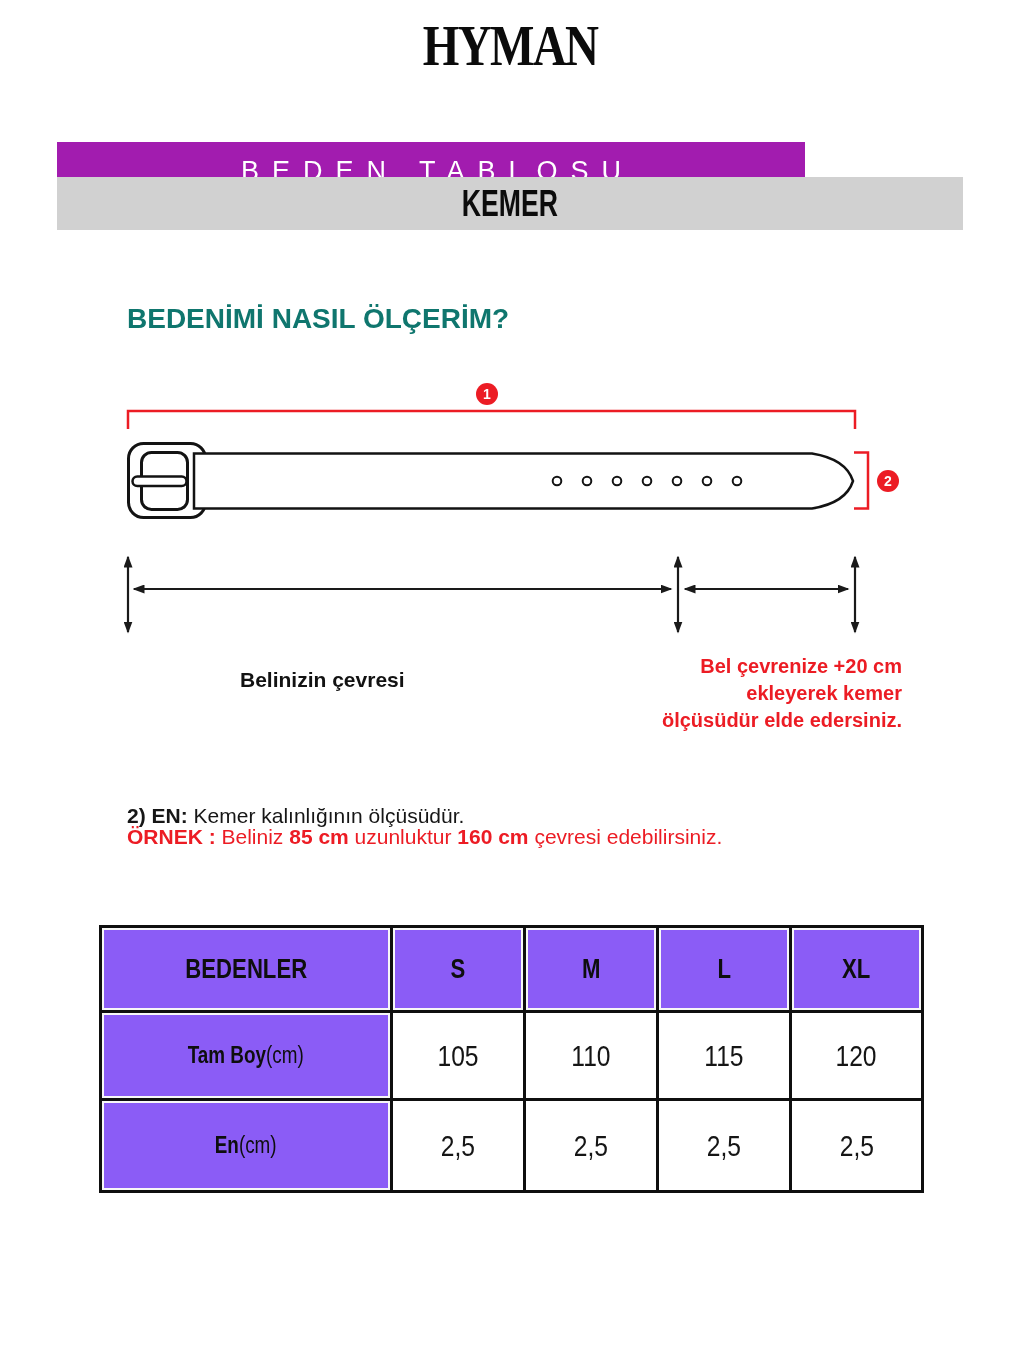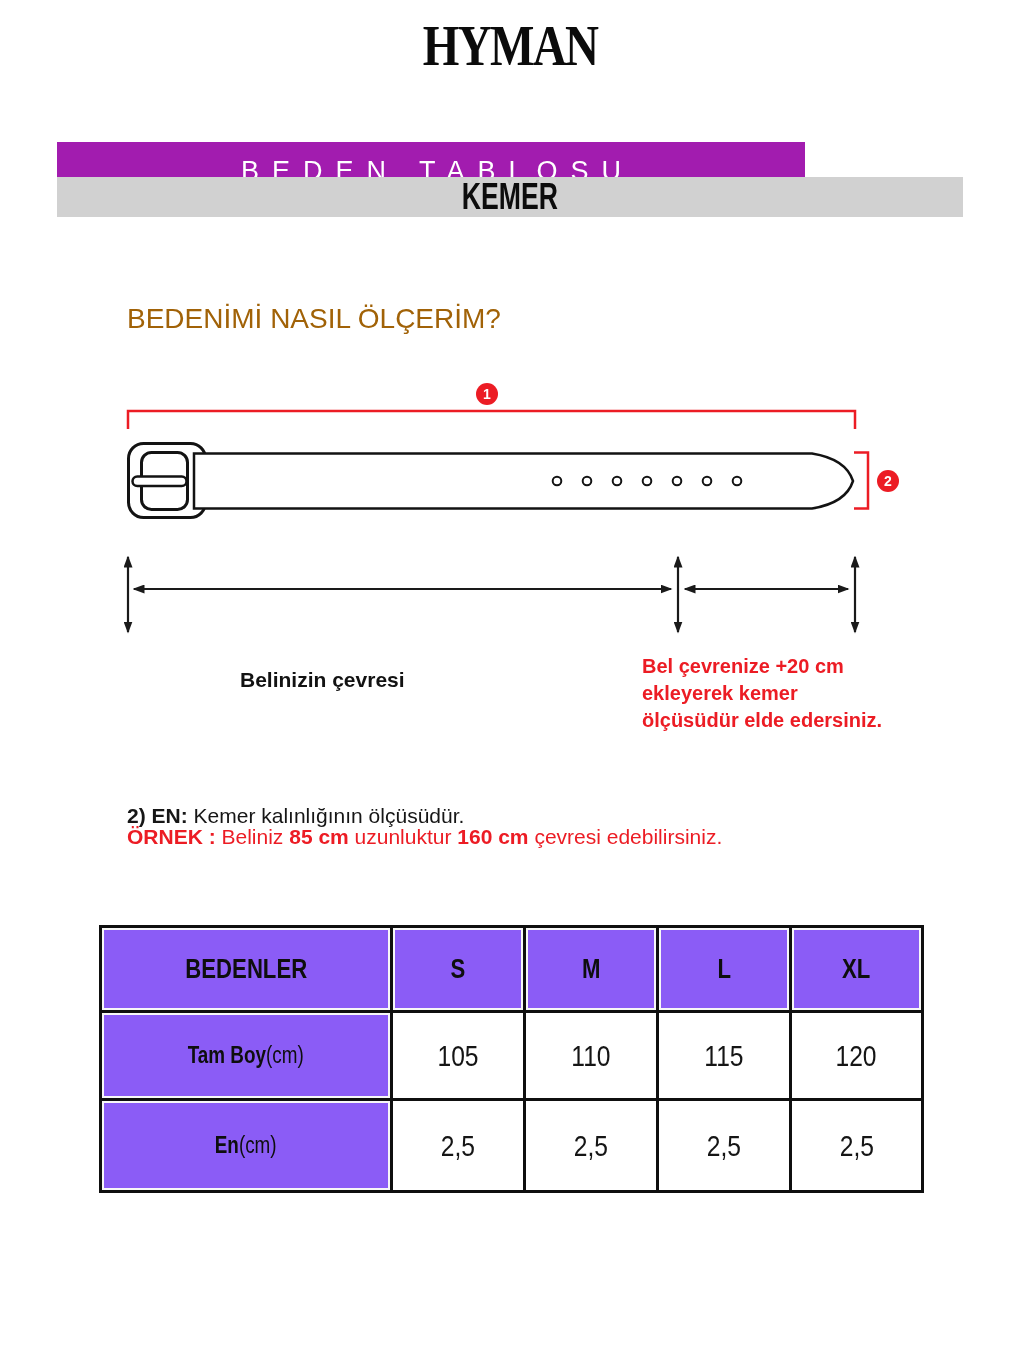--- a/index.html
+++ b/index.html
@@ -20,49 +20,49 @@
   
   .bar-black {
     left:57px; top:100px; width:748px; height:59px; background:#a21caf;
     display:flex; align-items:center; justify-content:center;margin-top:42px;
   }
   .bar-black span {
     color:#ffffff; font-size:27px; font-weight:400;
     letter-spacing:13px; padding-left:13px; white-space:nowrap;
   }
   .bar-gray {
-    left:57px; top:177px; width:906px; height:40px; background:#d1d1d1;
+    left:57px; top:177px; width:906px; height:53px; background:#d1d1d1;
     display:flex; align-items:center; justify-content:center;
   }
   .bar-gray span {
     color:#0c0c0c; font-size:37px; font-weight:bold;
     transform:scaleX(0.72); transform-origin:center; white-space:nowrap;
   }
 
   .heading {
-    left:127px; top:303px; font-size:28px; font-weight:normal; color:#a16207;
+    left:127px; top:303px; font-size:28px; font-weight:bold; color:#0f766e;
     white-space:nowrap;
   }
 
   .diagram-svg { left:0; top:0; width:1020px; height:1360px; }
 
   .num-badge {
     width:22px; height:22px; border-radius:50%; background:#ec1c24;
     color:#fff; font-size:14px; font-weight:bold; text-align:center;
     line-height:22px;
   }
   .badge1 { left:476px; top:383px; }
   .badge2 { left:877px; top:470px; }
 
   .waist-label {
     left:240px; top:668px; width:300px; text-align:left;
     font-size:21px; font-weight:bold; color:#121212;
   }
   .tip-note {
-    left:642px; top:653px; width:260px; text-align:left;
+    left:642px; top:653px; width:260px; text-align:right;
     font-size:20px; font-weight:bold; color:#ec1c24; line-height:27px;
   }
 
   .note { left:127px; font-size:21px; color:#161616; white-space:pre-wrap; }
   .note b { font-weight:bold; }
   .note-1 { top:747px; }
   .note-2 { top:796px;margin-top:8px; }
   .note-example { top:825px; color:#ec1c24; }
 
   

